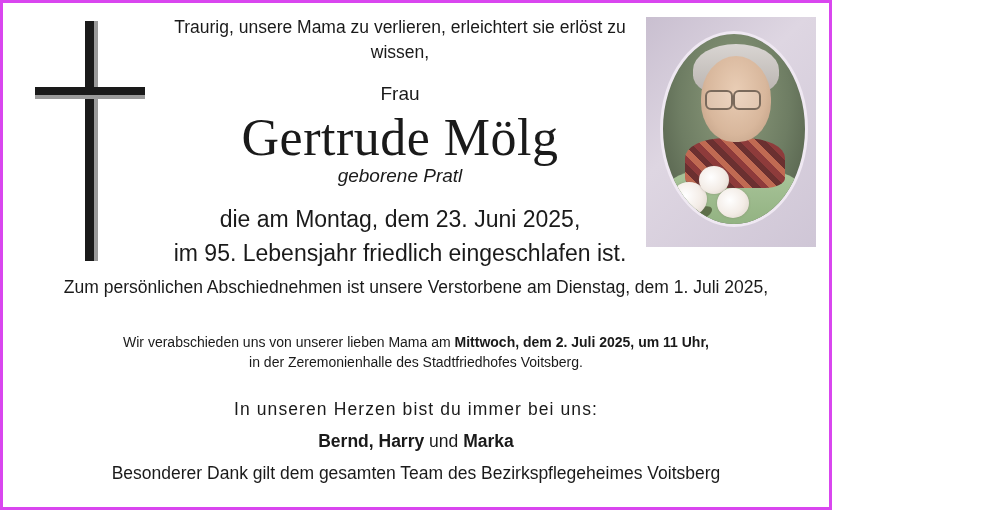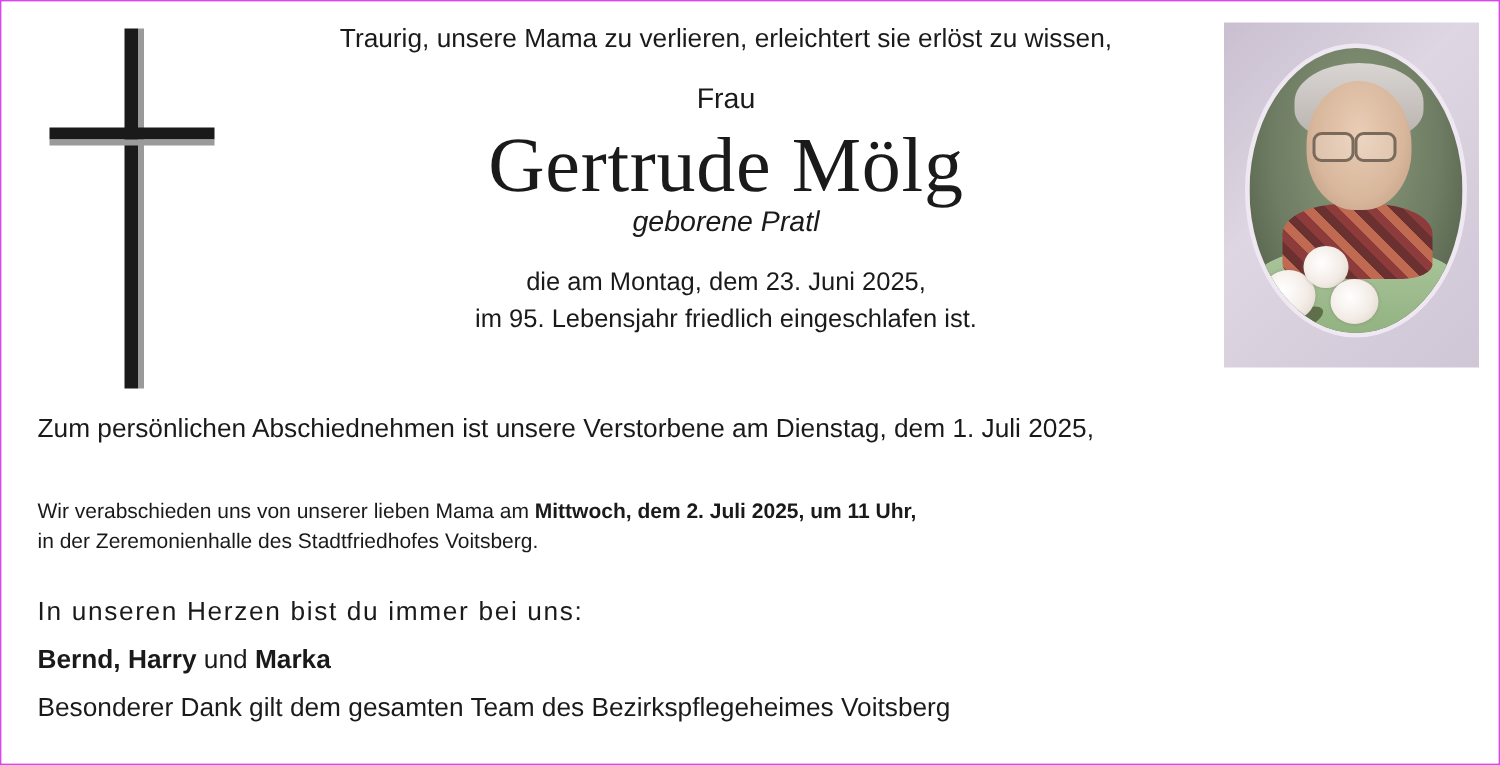--- a/index.html
+++ b/index.html
@@ -5,25 +5,25 @@
   html, body {
     margin: 0;
     padding: 0;
     background: #ffffff;
   }
   body {
     font-family: "Liberation Sans", sans-serif;
   }
   .obituary {
     position: relative;
-    width: 1000px;
+    width: 832px;
     height: 510px;
     box-sizing: border-box;
     background: #ffffff;
-    border: 1px solid #d946ef;
+    border: 3px solid #d946ef;
     overflow: hidden;
   }
   .inner {
     position: absolute;
     left: 0; top: 0; right: 0; bottom: 0;
     background: #ffffff;
   }
 
   
   .cross-wrap {
@@ -165,20 +165,21 @@
     left: 160px;
     right: 192px;
     top: 12px;
     text-align: center;
     color: #1a1a1a;
   }
   .full-col {
     position: absolute;
     left: 24px;
     right: 24px;
+    text-align: center;
     color: #1a1a1a;
   }
   .intro {
     font-size: 17.5px;
     line-height: 1.42;
     margin: 0;
   }
   .frau {
     font-size: 19px;
     margin-top: 18px;
@@ -189,21 +190,21 @@
     line-height: 1.05;
     margin-top: 6px;
     letter-spacing: 0.5px;
   }
   .maiden {
     font-size: 19px;
     margin-top: 0;
     font-style: italic;
   }
   .dates {
-    font-size: 17px;
+    font-size: 23px;
     line-height: 1.45;
     margin-top: 16px;
   }
   .para1 { top: 272px; font-size: 17.5px; line-height: 1.45; }
   .para2 { top: 329px; font-size: 14px; line-height: 1.45; }
   .para3 { top: 396px; font-size: 17.5px; letter-spacing: 1.1px; }
   .para4 { top: 428px; font-size: 17.5px; }
   .para5 { top: 460px; font-size: 17.5px; font-weight: normal; }
   .b { font-weight: bold; }
 </style>

